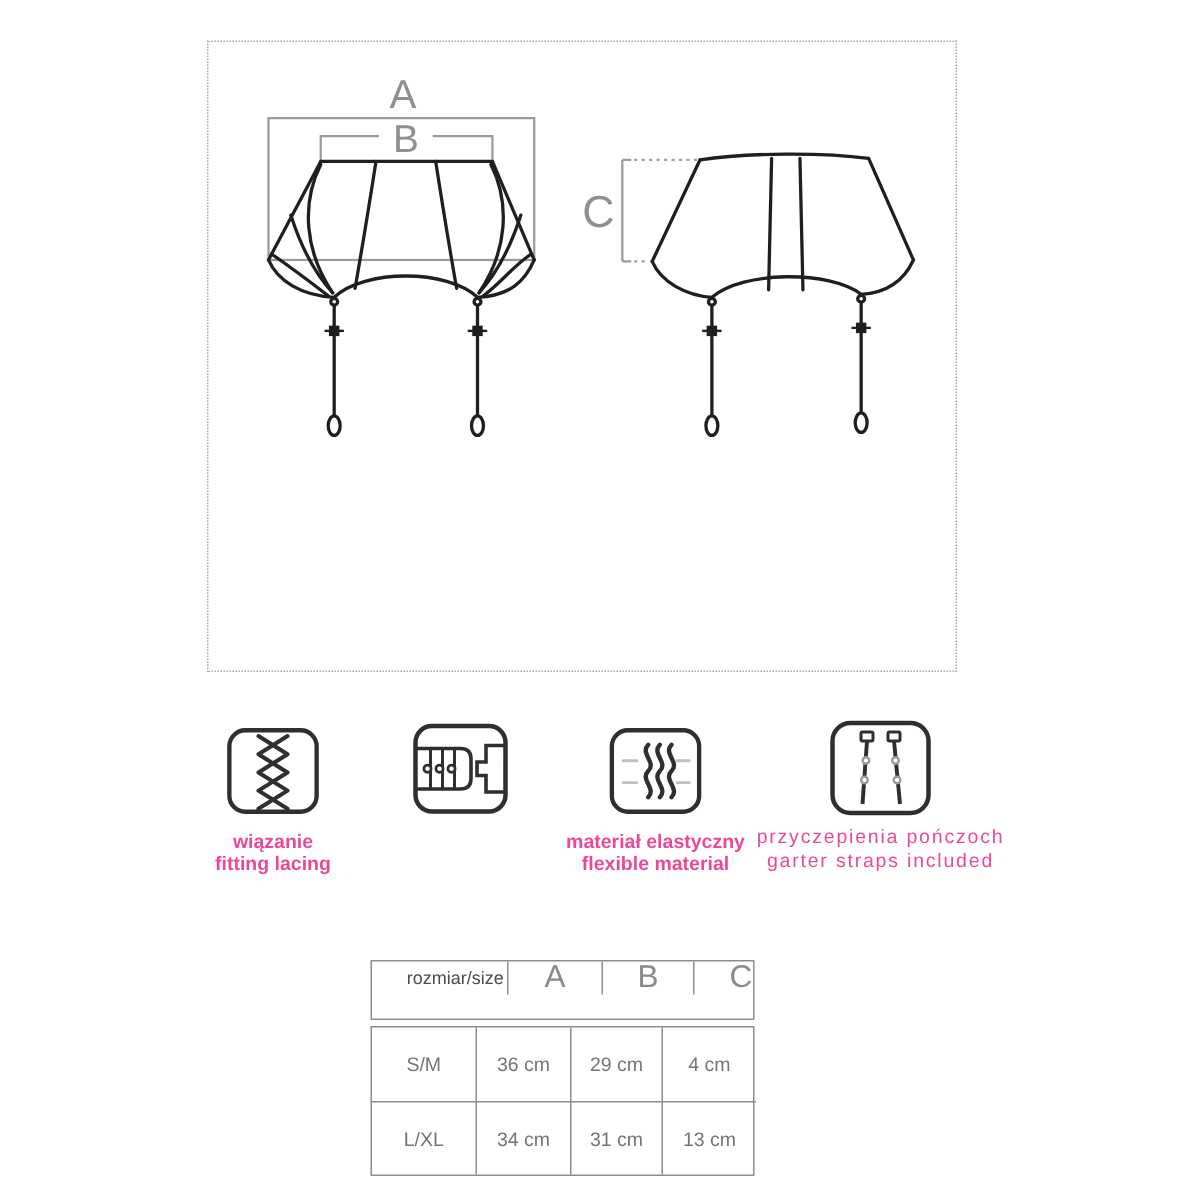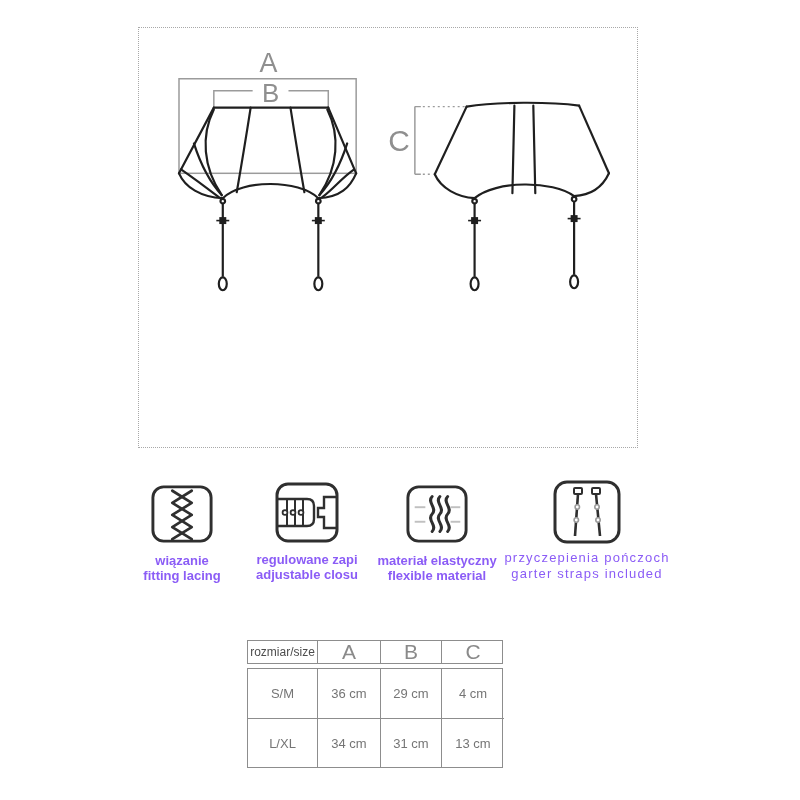--- a/index.html
+++ b/index.html
@@ -13,27 +13,27 @@
   .diagram-frame{
     position:absolute;left:138px;top:27px;width:500px;height:421px;
     border:1px dotted #a8a8a8;box-sizing:border-box;
   }
   .diagram-frame svg{display:block;width:100%;height:100%;}
   svg text{font-family:"Liberation Sans",sans-serif;}
 
   
   .feature{position:absolute;text-align:center;}
   .feature .icon-wrap{display:flex;justify-content:center;}
-  .caption{color:#8b5cf6;font-weight:bold;font-size:13px;line-height:15px;margin-top:8px;}
+  .caption{color:#ec4899;font-weight:bold;font-size:13px;line-height:15px;margin-top:8px;}
   .caption.spaced{font-weight:normal;letter-spacing:1.2px;font-size:13px;line-height:16px;margin-top:5px;}
 
   
   .size-table{position:absolute;left:247px;top:640px;width:256px;color:#757575;}
   .tbl-grid{display:grid;grid-template-columns:69px 63px 61px 63px;box-sizing:border-box;}
-  .tbl-head{border:1px solid #8d8d8d;height:24px;}
+  .tbl-head{border:1px solid #8d8d8d;height:40px;padding-left:21px;}
   .tbl-body{border:1px solid #8d8d8d;margin-top:4px;}
   .cell{display:flex;align-items:center;justify-content:center;box-sizing:border-box;}
   .tbl-head .cell{height:22px;border-left:1px solid #8d8d8d;}
   .tbl-head .cell:first-child{border-left:none;}
   .tbl-body .cell{height:49px;border-left:1px solid #8d8d8d;border-top:1px solid #8d8d8d;font-size:13px;}
   .tbl-body .cell:nth-child(-n+4){border-top:none;}
   .tbl-body .cell:nth-child(4n+1){border-left:none;}
   .th-size{font-size:12px;color:#4c4c4c;}
   .th-letter{font-size:21px;color:#8a8a8a;}
 </style>
@@ -135,24 +135,20 @@
           <line x1="29" y1="18" x2="29" y2="45"></line>
         </g>
         <g stroke="#2f2f2f" stroke-width="1.8" fill="#ffffff">
           <circle cx="11" cy="31.5" r="2.4"></circle>
           <circle cx="19" cy="31.5" r="2.4"></circle>
           <circle cx="27" cy="31.5" r="2.4"></circle>
         </g>
         <path d="M62,16 H50 V27 H44 V36 H50 V47 H62" fill="none" stroke="#2f2f2f" stroke-width="2.4"></path>
       </svg>
     </div>
-    <div class="caption">
-      <div>regulowane zapi</div>
-      <div>adjustable closu</div>
-    </div>
   </div>
 
   <div class="feature" style="left:362px;top:483px;width:150px;">
     <div class="icon-wrap">
       <svg width="64" height="62" viewBox="0 0 66 62">
         <rect x="3" y="3" width="60" height="56" rx="11" fill="none" stroke="#2f2f2f" stroke-width="3"></rect>
         <g stroke="#c0c0c0" stroke-width="2">
           <line x1="10" y1="24" x2="21" y2="24"></line>
           <line x1="10" y1="39" x2="21" y2="39"></line>
           <line x1="47" y1="24" x2="57" y2="24"></line>

